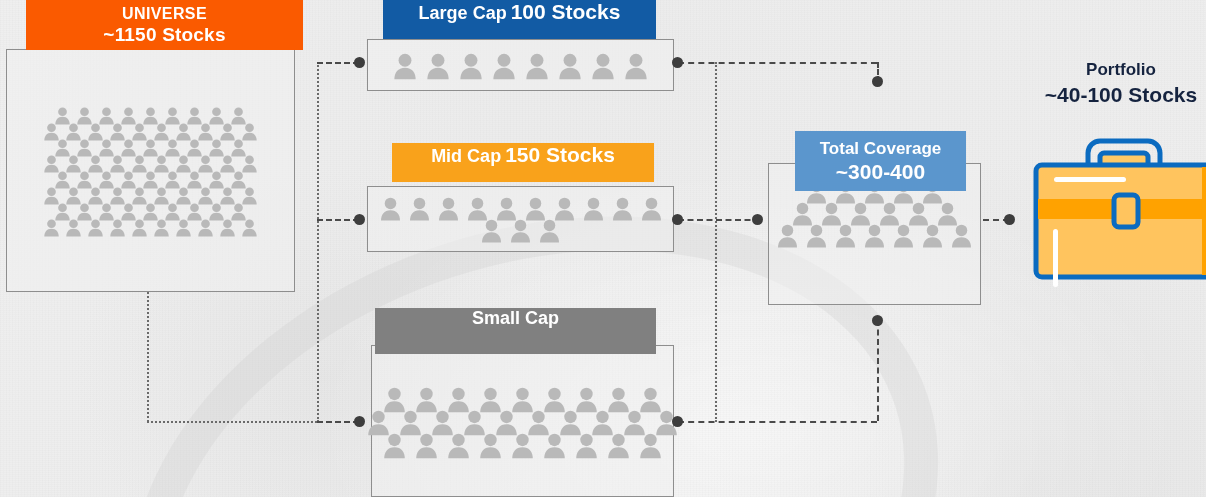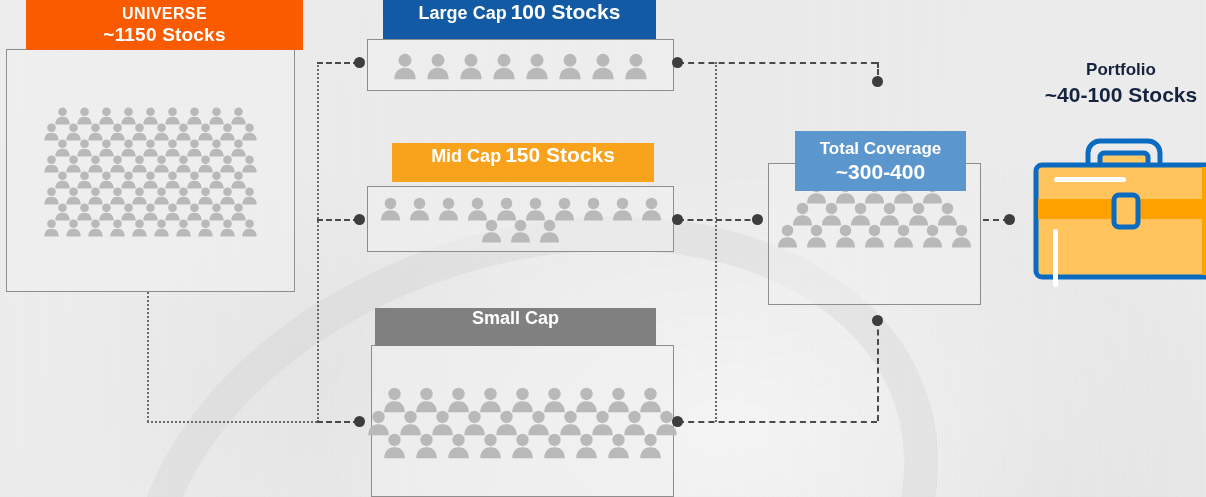--- a/index.html
+++ b/index.html
@@ -73,21 +73,21 @@
   }
   #universe-ribbon .r-top { font-size: 16px; font-weight: bold; letter-spacing: .4px; }
   #universe-ribbon .r-bot { font-size: 19px; font-weight: bold; letter-spacing: .2px; margin-top: 1px; }
 
   .ribbon-row { flex-direction: row; align-items: baseline; gap: 4px; }
   .ribbon-row .r-name { font-size: 18px; font-weight: bold; }
   .ribbon-row .r-count { font-size: 21px; font-weight: bold; }
 
   #largecap-ribbon { left: 383px; top: 0px; width: 273px; height: 39px; background: #125ba4; }
   #midcap-ribbon   { left: 392px; top: 143px; width: 262px; height: 39px; background: #f9a21b; text-align: right; }
-  #smallcap-ribbon { left: 375px; top: 308px; width: 281px; height: 38px; background: #808080; }
+  #smallcap-ribbon { left: 375px; top: 308px; width: 281px; height: 46px; background: #808080; }
 
   #coverage-ribbon {
     left: 795px; top: 99px; width: 171px; height: 60px;
     background: #5b96cd;
     margin-top: 32px;
   }
   #coverage-ribbon .r-top { font-size: 17px; font-weight: bold; }
   #coverage-ribbon .r-bot { font-size: 21px; font-weight: bold; margin-top: 2px; }
 
   

